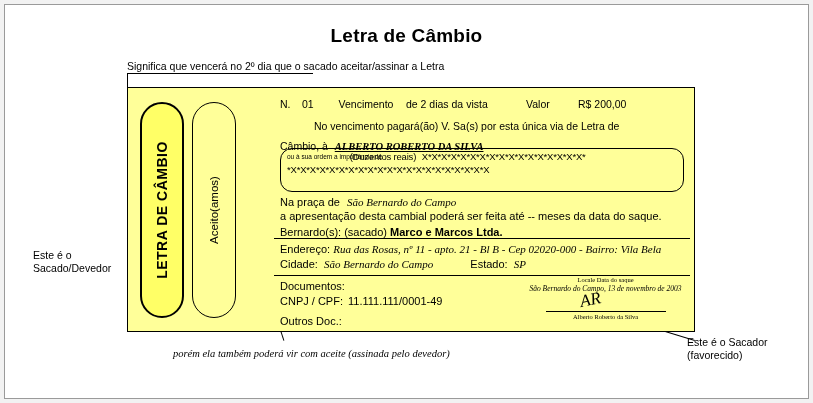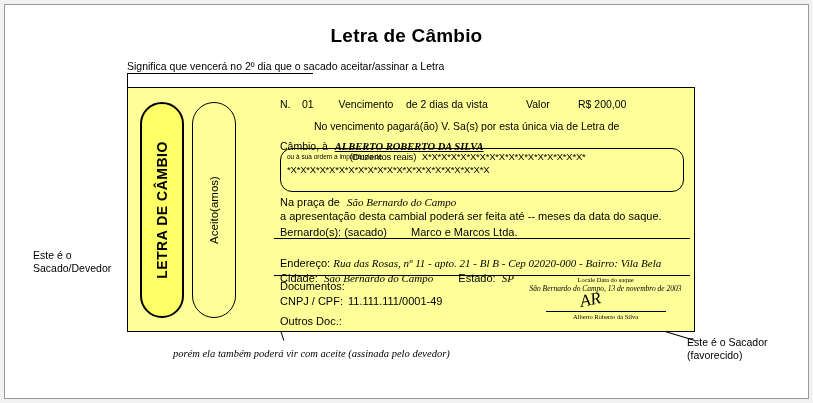--- a/index.html
+++ b/index.html
@@ -109,21 +109,21 @@
     position:absolute;left:146px;width:416px;height:0;
     border-top:1px solid #000;
   }
   #sep1{top:150px;}
   #sep2{top:187px;}
 
   .block{
     position:absolute;left:152px;width:404px;font-size:11px;
   }
   #blk-praca{top:108px;}
-  #blk-end{top:169px;}
+  #blk-end{top:155px;}
   #blk-doc{top:192px;}
 
   
   #sig{
     position:absolute;left:390px;top:188px;width:175px;
     text-align:center;font-size:7px;line-height:1.25;
     font-family:"Liberation Serif", serif;
   }
   #sig .loc{font-size:6.5px;}
   #sig .date{font-family:"Liberation Serif", serif;font-style:italic;font-size:7.5px;}
@@ -201,35 +201,35 @@
     </div>
 
     <div class="block" id="blk-praca">
       <div class="line">
         <span>Na praça de</span>
         <span class="ser" style="margin-left:4px;">São Bernardo do Campo</span>
       </div>
       <div class="line" style="margin-top:2px;">a apresentação desta cambial poderá ser feita até -- meses da data do saque.</div>
       <div class="line" style="margin-top:4px;">
         <span>Bernardo(s): (sacado)</span>
-        <span style="margin-left:21px;">Marco e Marcos Ltda.</span>
+        <span style="margin-left:0;font-weight:bold;">Marco e Marcos Ltda.</span>
       </div>
     </div>
 
     <div class="sep" id="sep1"></div>
 
     <div class="block" id="blk-end">
       <div class="line">
         <span>Endereço:</span>
         <span class="ser">Rua das Rosas, nº 11 - apto. 21 - Bl B - Cep 02020-000 - Bairro: Vila Bela</span>
       </div>
       <div class="line" style="margin-top:3px;">
         <span>Cidade:</span>
         <span class="ser" style="margin-left:3px;">São Bernardo do Campo</span>
-        <span style="margin-left:22px;">Estado:</span>
+        <span style="margin-left:34px;">Estado:</span>
         <span class="ser" style="margin-left:3px;">SP</span>
       </div>
     </div>
 
     <div class="sep" id="sep2"></div>
 
     <div class="block" id="blk-doc">
       <div class="line">Documentos:</div>
       <div class="line" style="margin-top:3px;">
         <span>CNPJ / CPF:</span>

